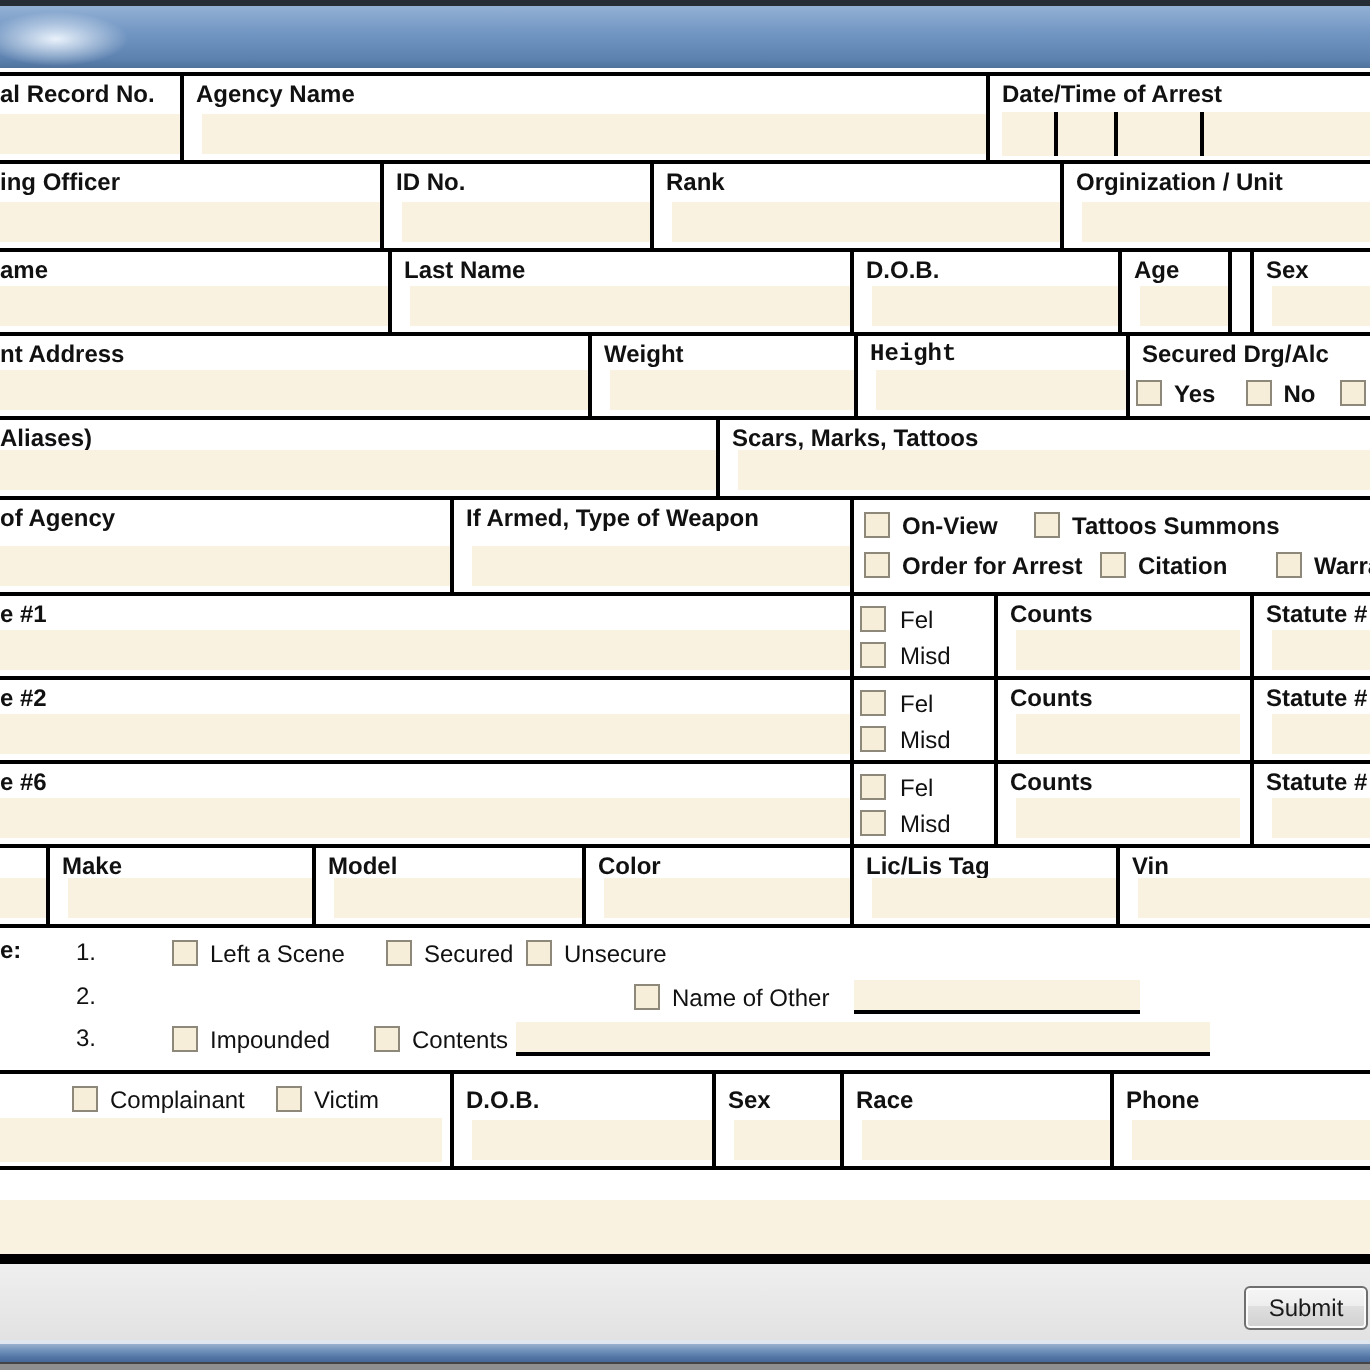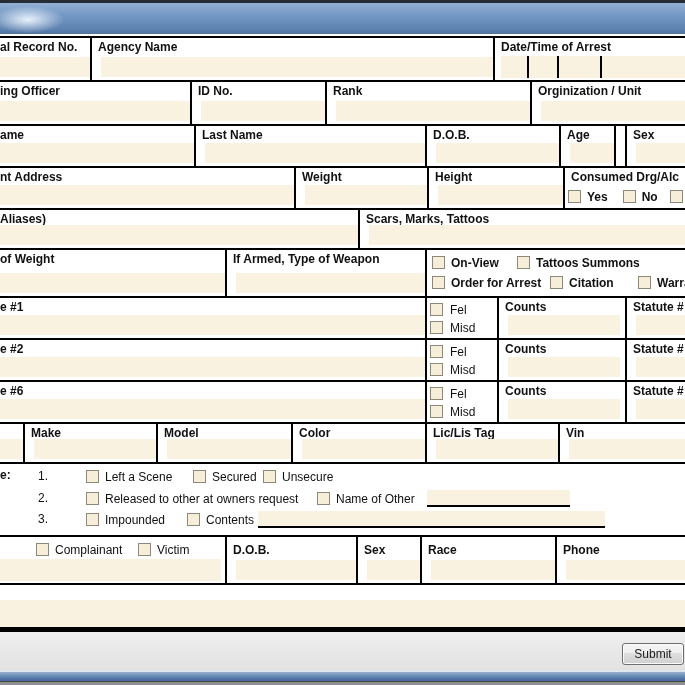--- a/index.html
+++ b/index.html
@@ -105,46 +105,46 @@
   </div>
 
   <div class="c cut" style="left:-4px;top:166px;width:300px;height:44px;">
     <div class="l">nt Address</div>
     <div class="i"></div>
   </div>
   <div class="c" style="left:294px;top:166px;width:135px;height:44px;">
     <div class="l">Weight</div>
     <div class="i"></div>
   </div>
-  <div class="c" style="left:427px;top:166px;width:138px;height:44px;">
+  <div class="c" style="left:427px;top:166px;width:138px;height:44px;font-family:Liberation Mono, monospace;">
     <div class="l">Height</div>
     <div class="i"></div>
   </div>
   <div class="c" style="left:563px;top:166px;width:126px;height:44px;">
-    <div class="l">Consumed Drg/Alc</div>
+    <div class="l">Secured Drg/Alc</div>
     <div class="pr b" style="left:3px;top:20px;">
       <span class="cb"></span>
       <span style="margin-right:9px;">Yes</span>
       <span class="cb"></span>
       <span style="margin-right:6px;">No</span>
       <span class="cb"></span>
     </div>
   </div>
 
   <div class="c cut" style="left:-4px;top:208px;width:364px;height:42px;">
     <div class="l">Aliases)</div>
     <div class="i"></div>
   </div>
   <div class="c" style="left:358px;top:208px;width:331px;height:42px;">
     <div class="l">Scars, Marks, Tattoos</div>
     <div class="i"></div>
   </div>
 
   <div class="c cut" style="left:-4px;top:248px;width:231px;height:50px;">
-    <div class="l">of Weight</div>
+    <div class="l">of Agency</div>
     <div class="i"></div>
   </div>
   <div class="c" style="left:225px;top:248px;width:202px;height:50px;">
     <div class="l">If Armed, Type of Weapon</div>
     <div class="i"></div>
   </div>
   <div class="c" style="left:425px;top:248px;width:264px;height:50px;">
     <div class="pr b" style="left:5px;top:4px;">
       <span class="cb"></span>
       <span>On-View</span>
@@ -270,24 +270,20 @@
     <div class="pr" style="left:187px;top:4px;padding-left:8px;">
       <span class="cb"></span>
       <span>Secured</span>
     </div>
     <div class="pr" style="left:265px;top:4px;">
       <span class="cb"></span>
       <span>Unsecure</span>
     </div>
 
     <div class="nm" style="left:40px;top:27px;">2.</div>
-    <div class="pr" style="left:88px;top:26px;">
-      <span class="cb"></span>
-      <span>Released to other at owners request</span>
-    </div>
     <div class="pr" style="left:319px;top:26px;">
       <span class="cb"></span>
       <span>Name of Other</span>
     </div>
     <div class="ul" style="left:429px;top:26px;width:143px;"></div>
 
     <div class="nm" style="left:40px;top:48px;">3.</div>
     <div class="pr" style="left:88px;top:47px;">
       <span class="cb"></span>
       <span>Impounded</span>

